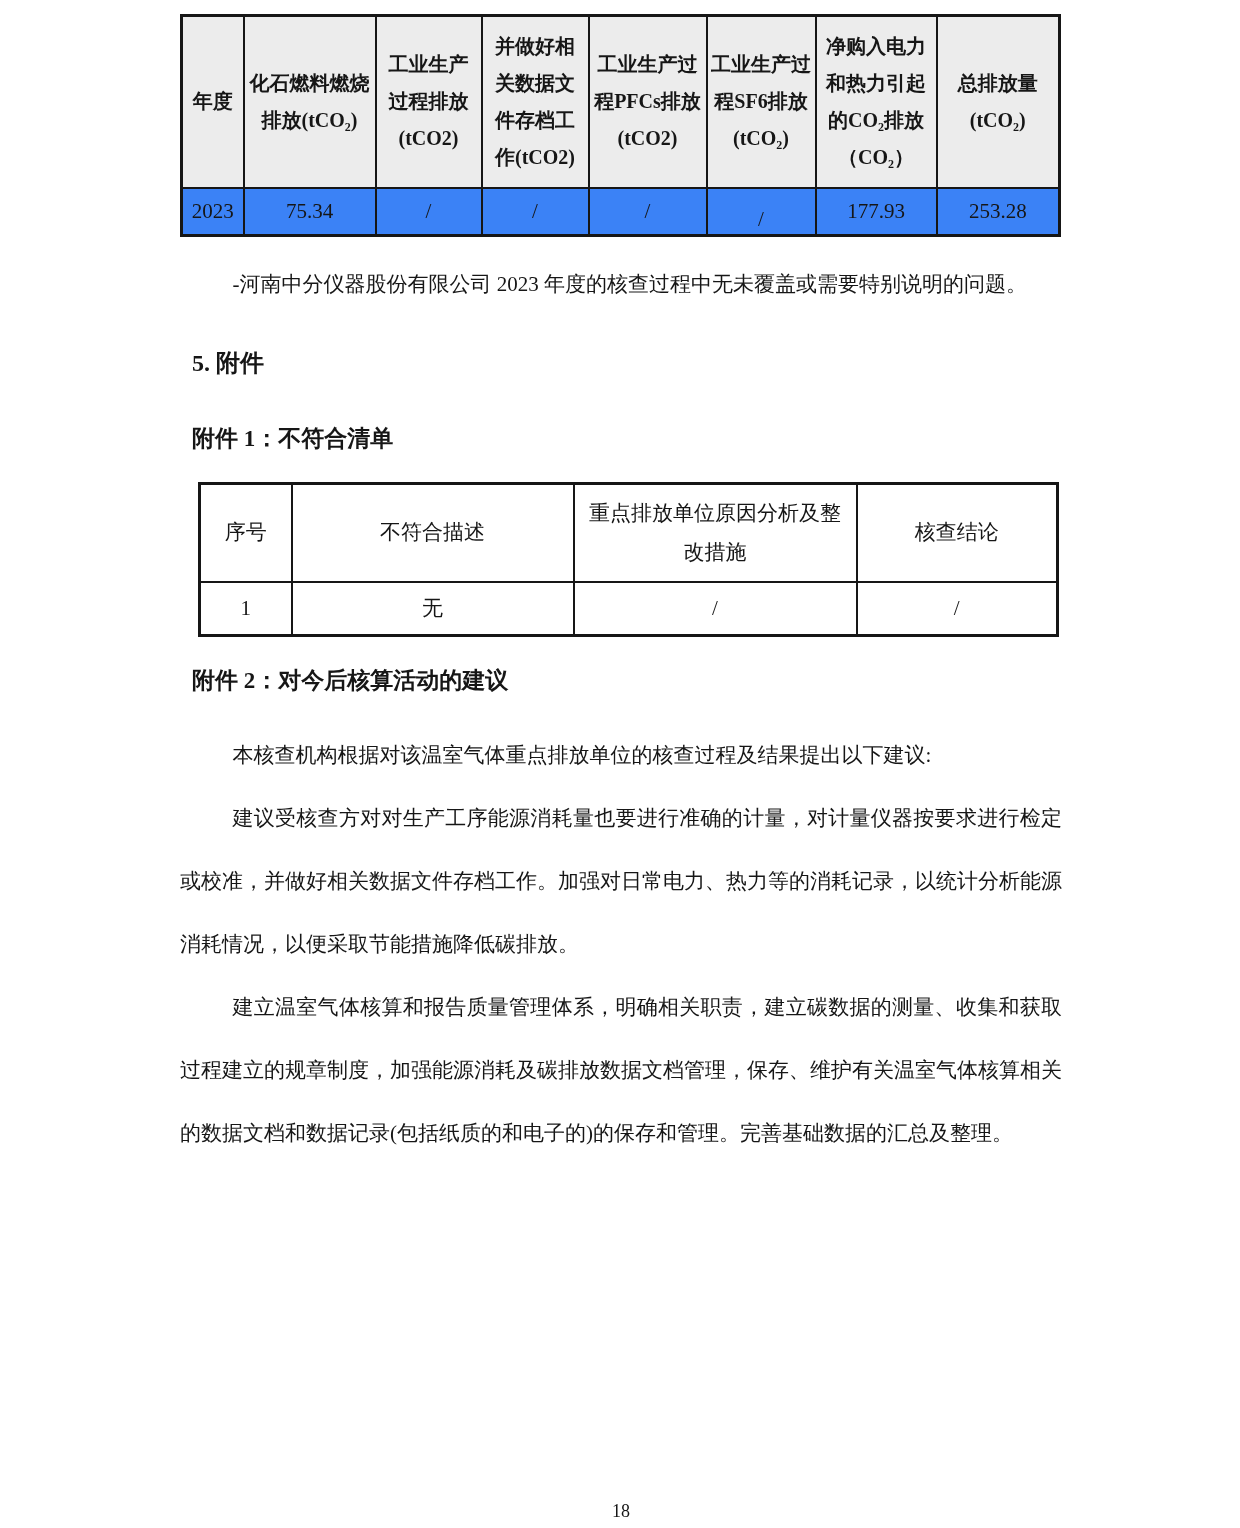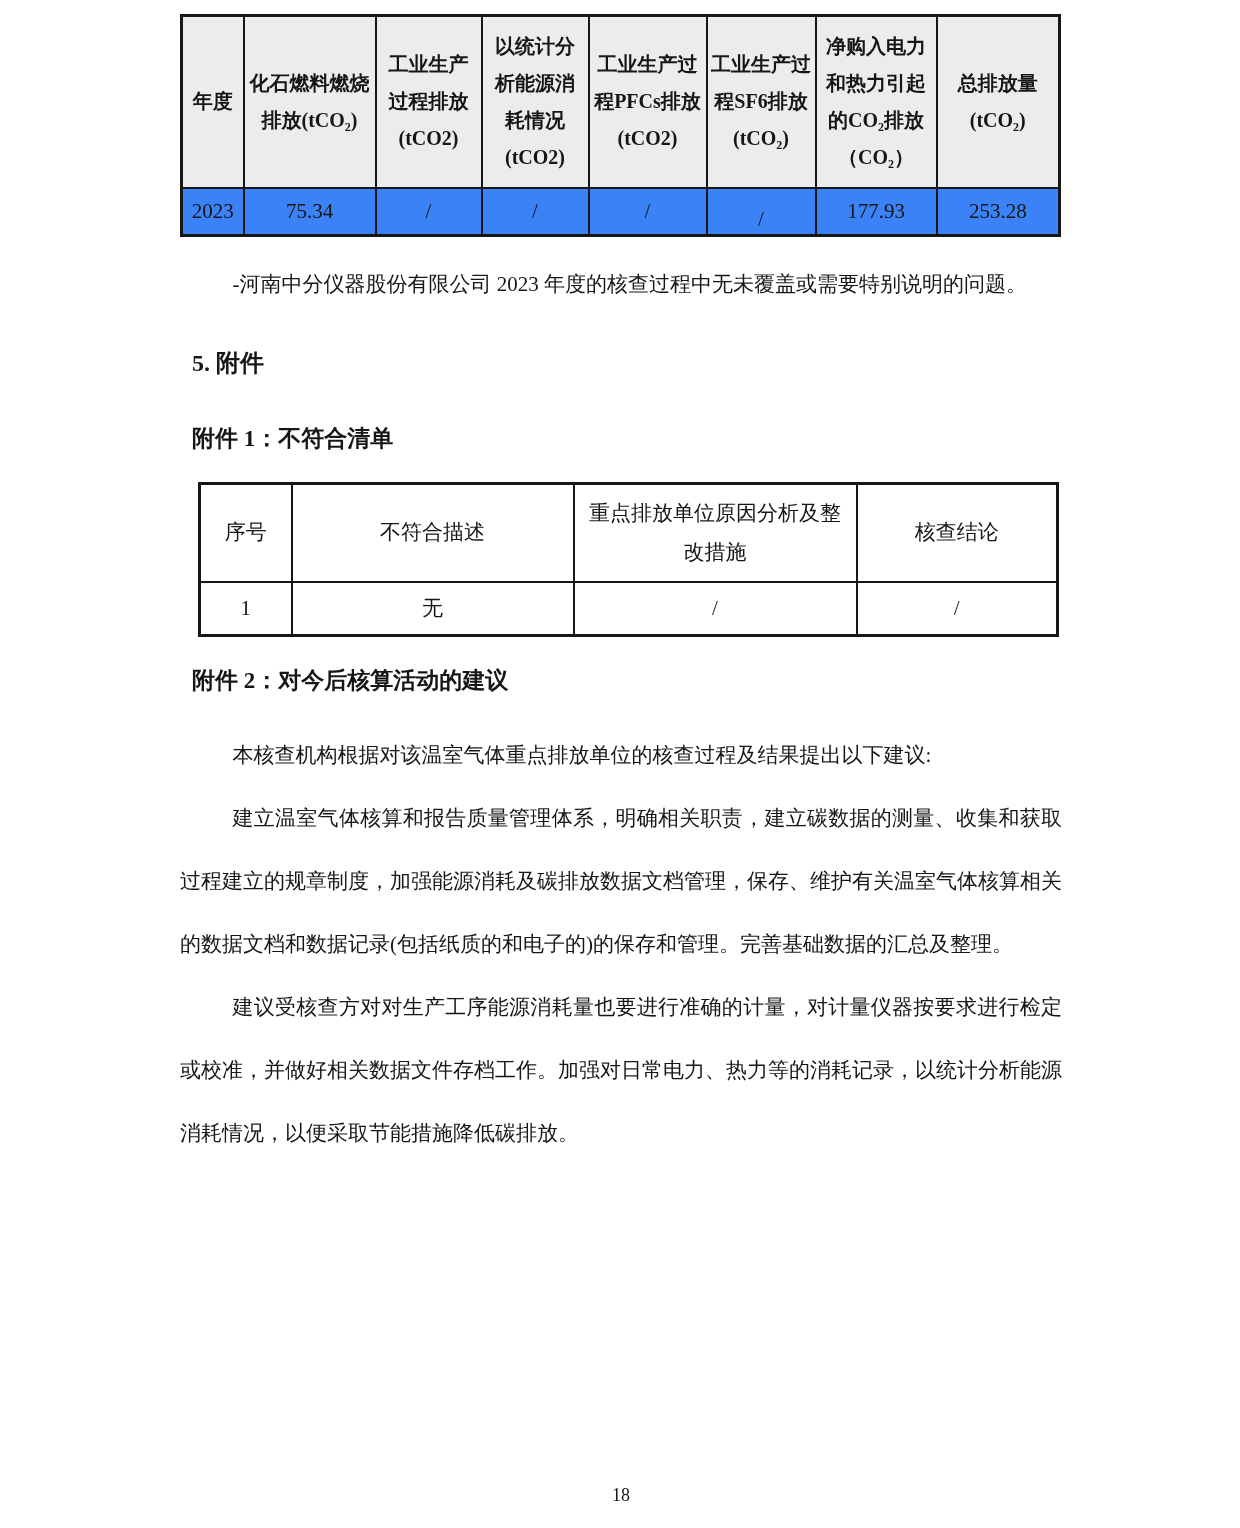--- a/index.html
+++ b/index.html
@@ -81,21 +81,21 @@
   .heading {
     font-size: 23px;
     font-weight: bold;
     line-height: 63px;
     margin: 12px;
   }
   .heading.section { margin-top: 16px; font-size: 24px; }
 
   .page-footer {
     position: absolute;
-    bottom: 22px;
+    bottom: 6px;
     left: 180px;
     width: 882px;
     text-align: center;
     font-size: 18px;
   }
 </style>
 </head>
 <body>
 
 <div class="content">
@@ -109,21 +109,21 @@
       <col style="width:118px">
         <col style="width:109px">
         <col style="width:121px">
         <col style="width:123px">
     </colgroup>
     <thead>
       <tr>
         <th>年度</th>
         <th>化石燃料燃烧排放(tCO₂)</th>
         <th>工业生产过程排放(tCO2)</th>
-        <th>以统计分析能源消耗情况(tCO2)</th>
+        <th>并做好相关数据文件存档工作(tCO2)</th>
         <th>工业生产过程PFCs排放(tCO2)</th>
         <th>工业生产过程SF6排放(tCO₂)</th>
         <th>净购入电力和热力引起的CO₂排放（CO₂）</th>
         <th>总排放量(tCO₂)</th>
       </tr>
     </thead>
     <tbody>
       <tr>
         <td>2023</td>
         <td>75.34</td>
@@ -164,18 +164,18 @@
         <td>无</td>
         <td>/</td>
         <td>/</td>
       </tr>
     </tbody>
   </table>
 
   <h3 class="heading">附件 2：对今后核算活动的建议</h3>
 
   <p class="para">本核查机构根据对该温室气体重点排放单位的核查过程及结果提出以下建议:</p>
+  <p class="para">建议受核查方对对生产工序能源消耗量也要进行准确的计量，对计量仪器按要求进行检定或校准，并做好相关数据文件存档工作。加强对日常电力、热力等的消耗记录，以统计分析能源消耗情况，以便采取节能措施降低碳排放。</p>
   <p class="para">建立温室气体核算和报告质量管理体系，明确相关职责，建立碳数据的测量、收集和获取过程建立的规章制度，加强能源消耗及碳排放数据文档管理，保存、维护有关温室气体核算相关的数据文档和数据记录(包括纸质的和电子的)的保存和管理。完善基础数据的汇总及整理。</p>
-  <p class="para">建议受核查方对对生产工序能源消耗量也要进行准确的计量，对计量仪器按要求进行检定或校准，并做好相关数据文件存档工作。加强对日常电力、热力等的消耗记录，以统计分析能源消耗情况，以便采取节能措施降低碳排放。</p>
 
 </div>
 
 <div class="page-footer">18</div>
 
 </body></html>

